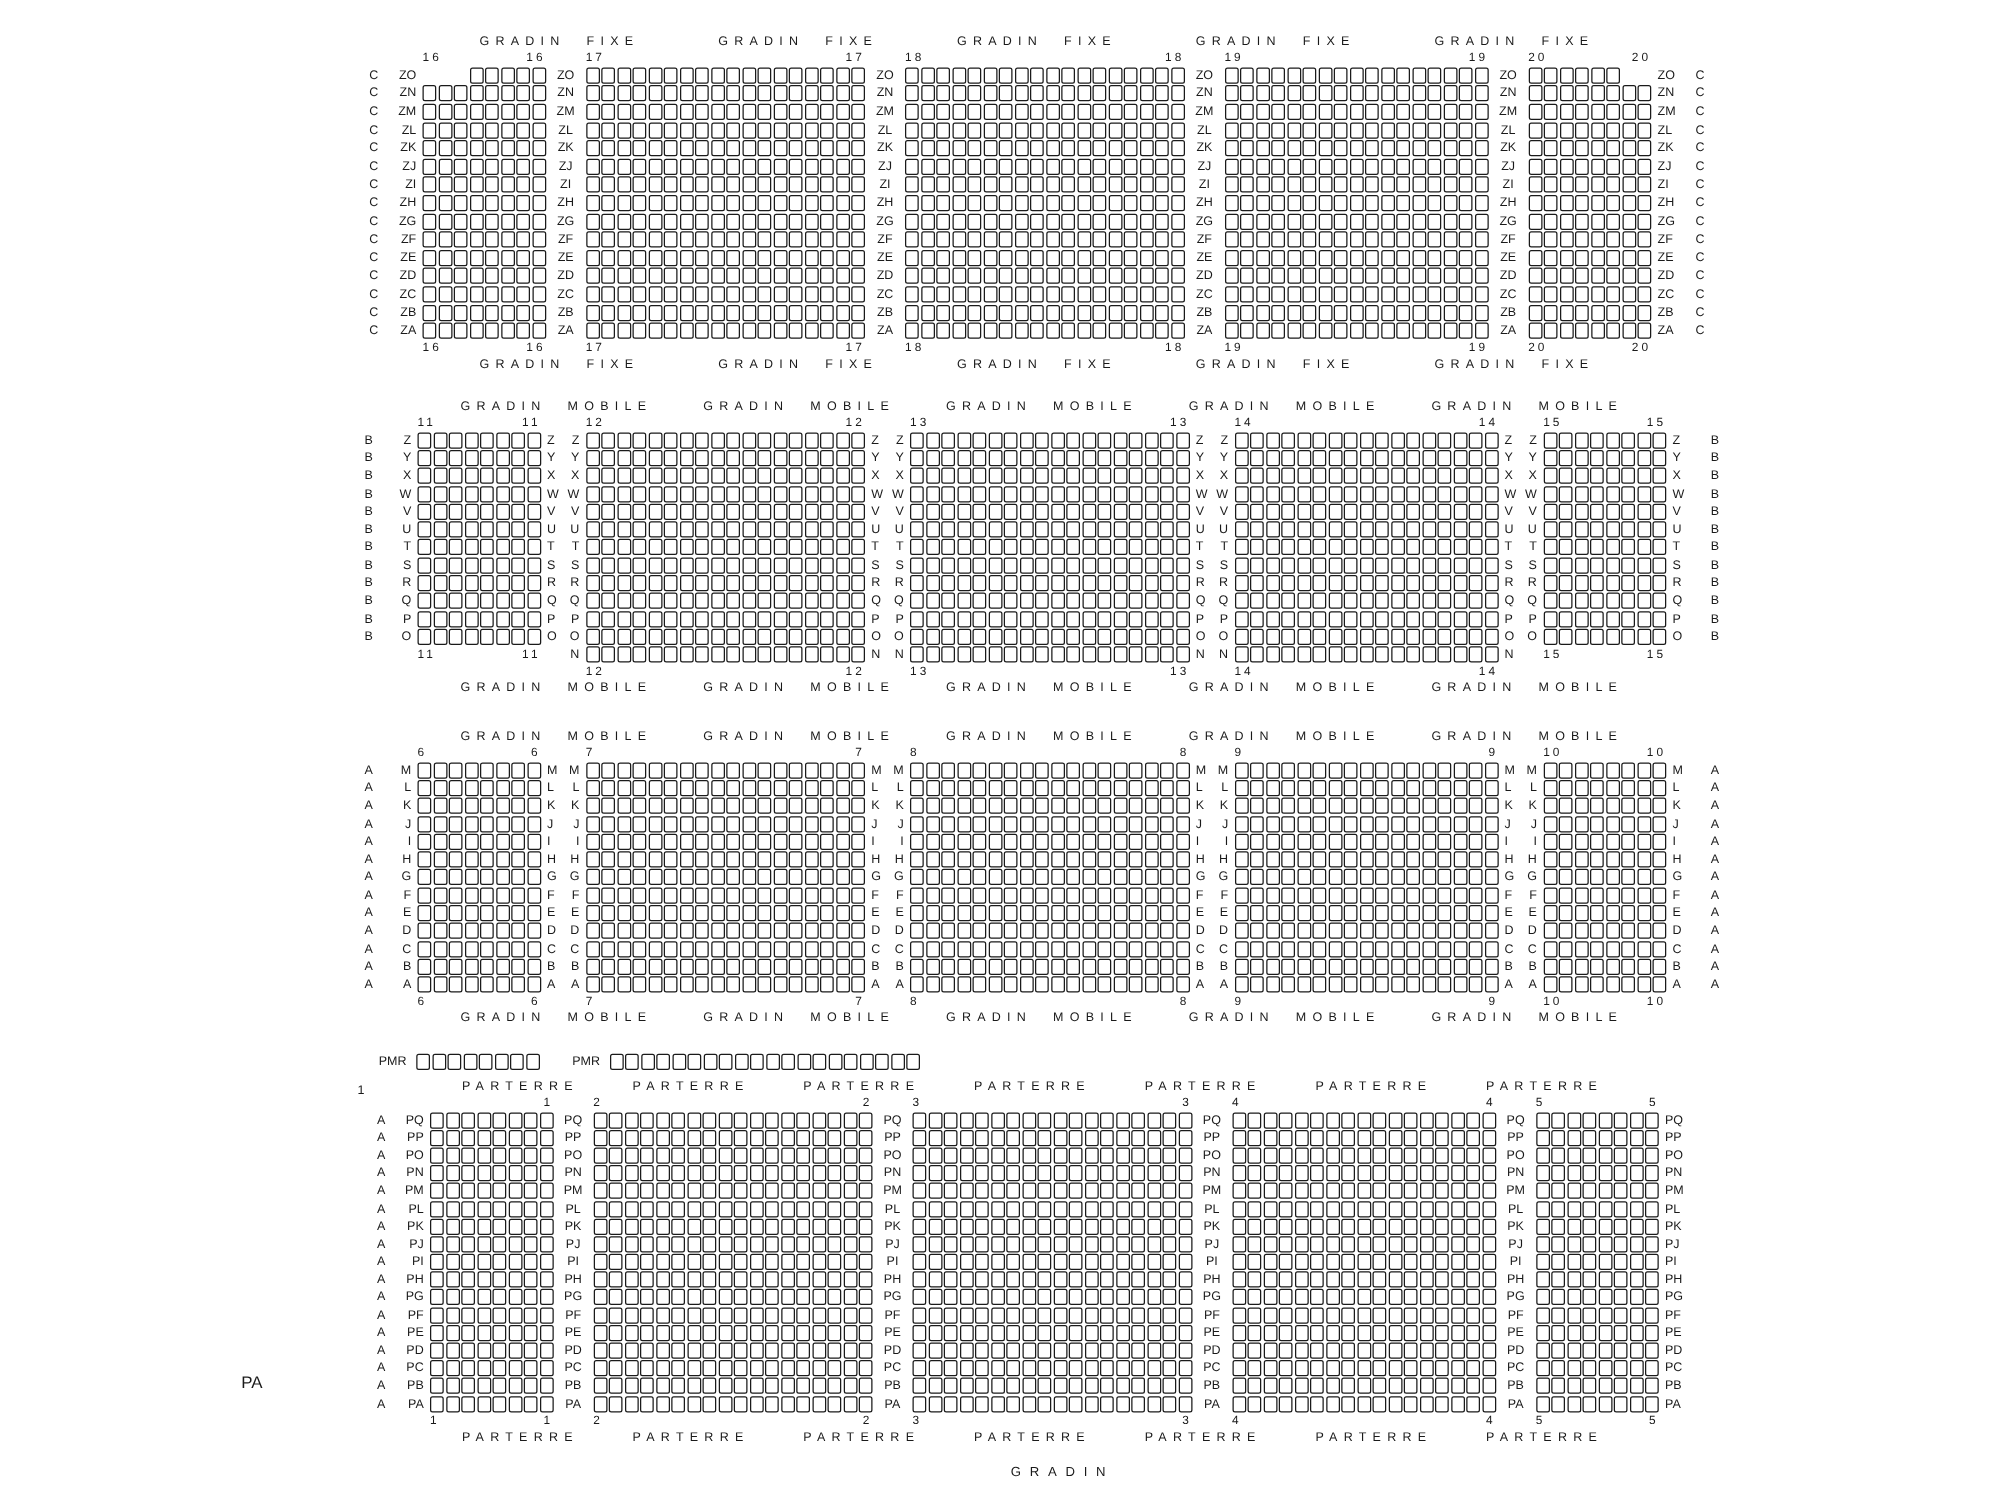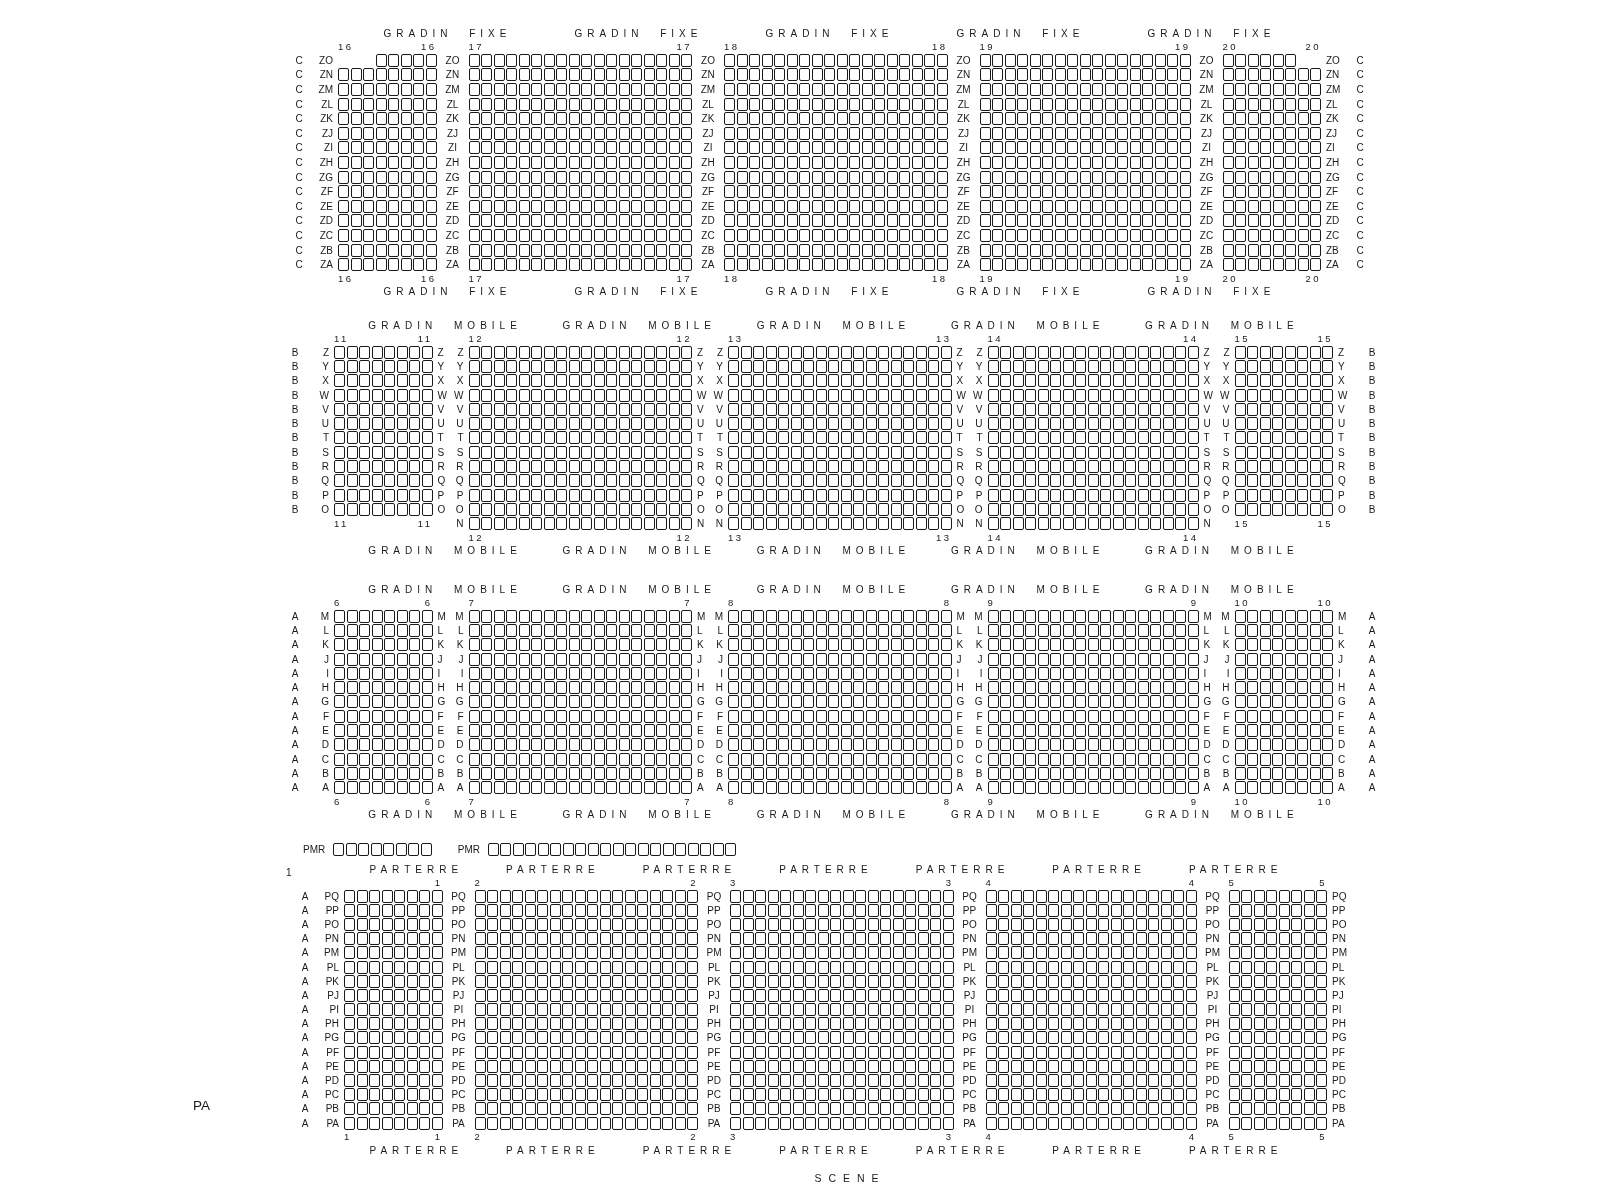--- a/index.html
+++ b/index.html
@@ -5865,13 +5865,13 @@
         <div class="seat"></div>
         <div class="seat"></div>
         <div class="seat"></div>
       </div>
     </div>
   </div>
 
 <span class="stray-one">1</span>
 <span class="stray-pa">PA</span>
 
-<div class="scene">SCENE</div>
+<div class="scene">GRADIN</div>
 
 </body></html>

